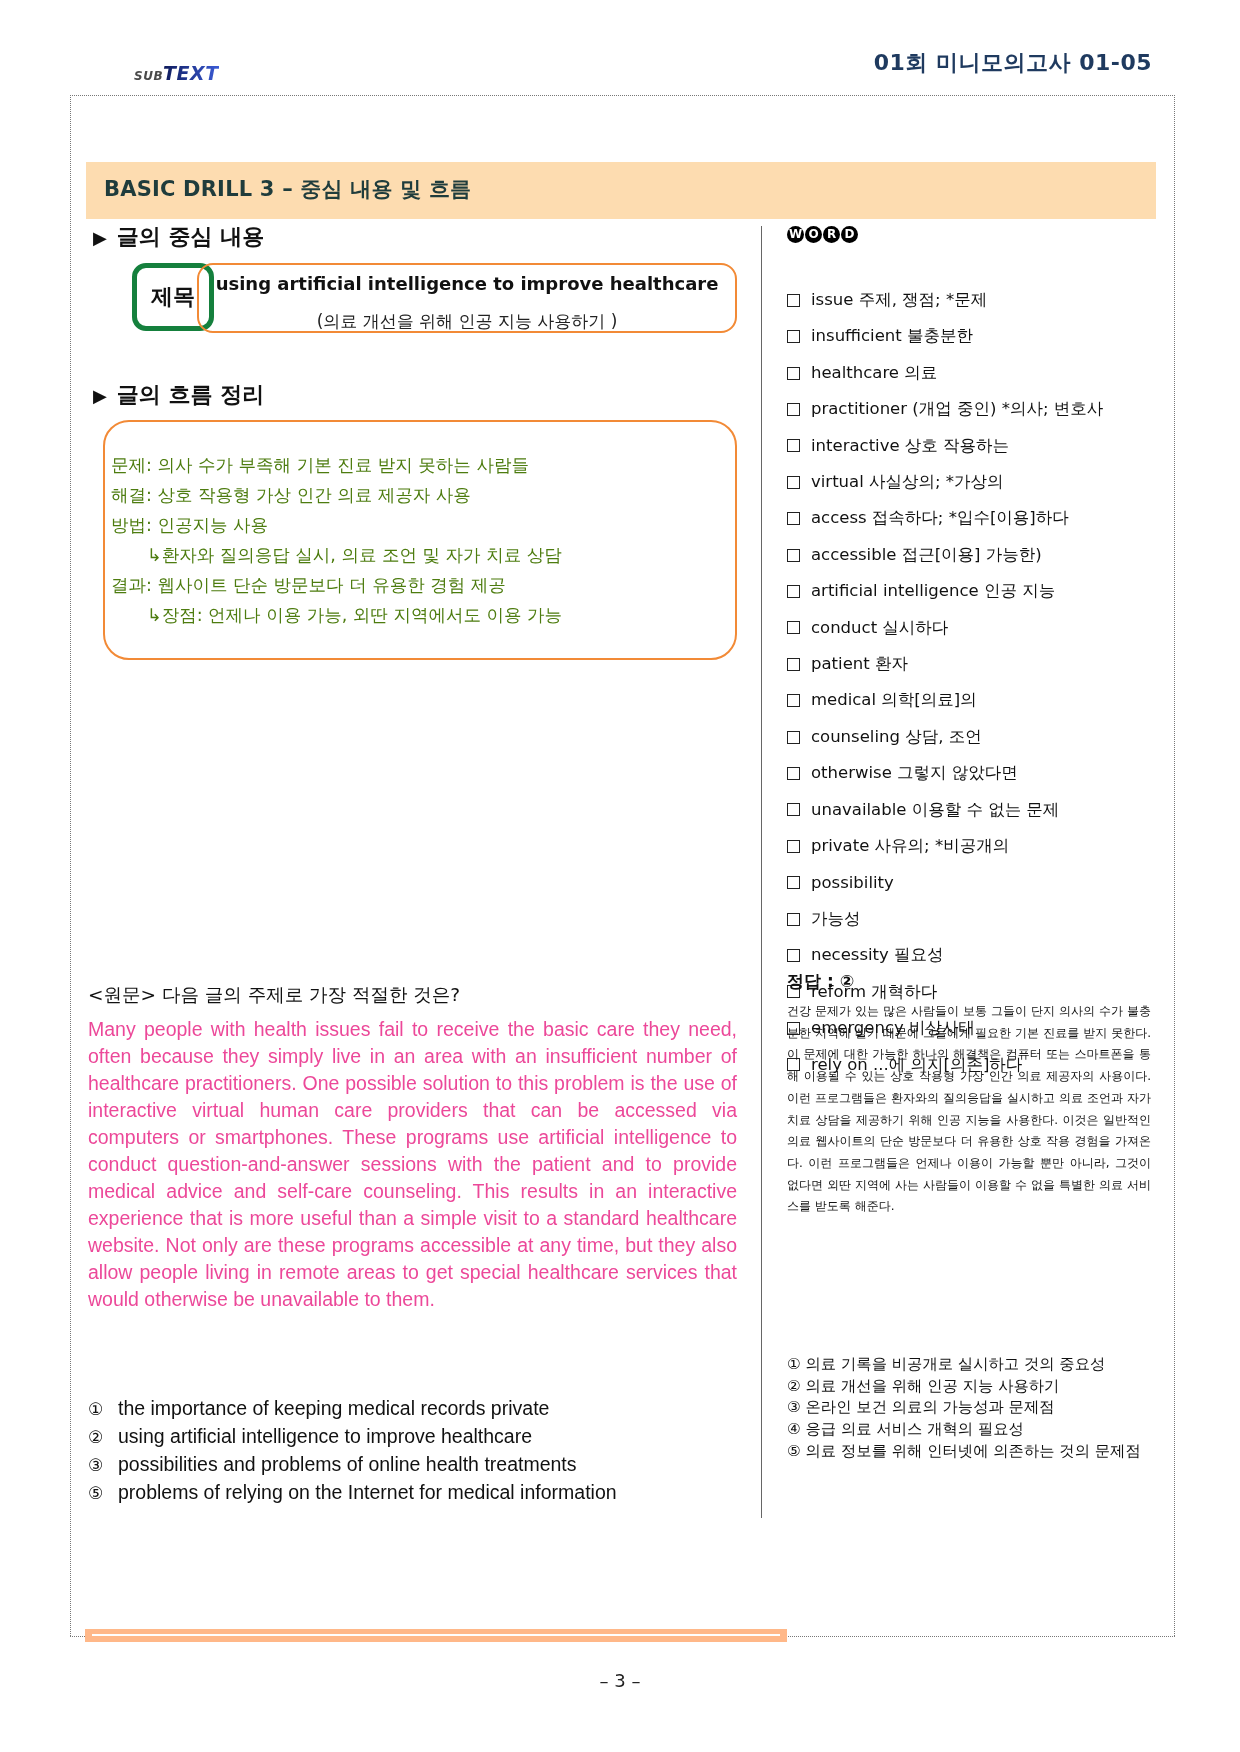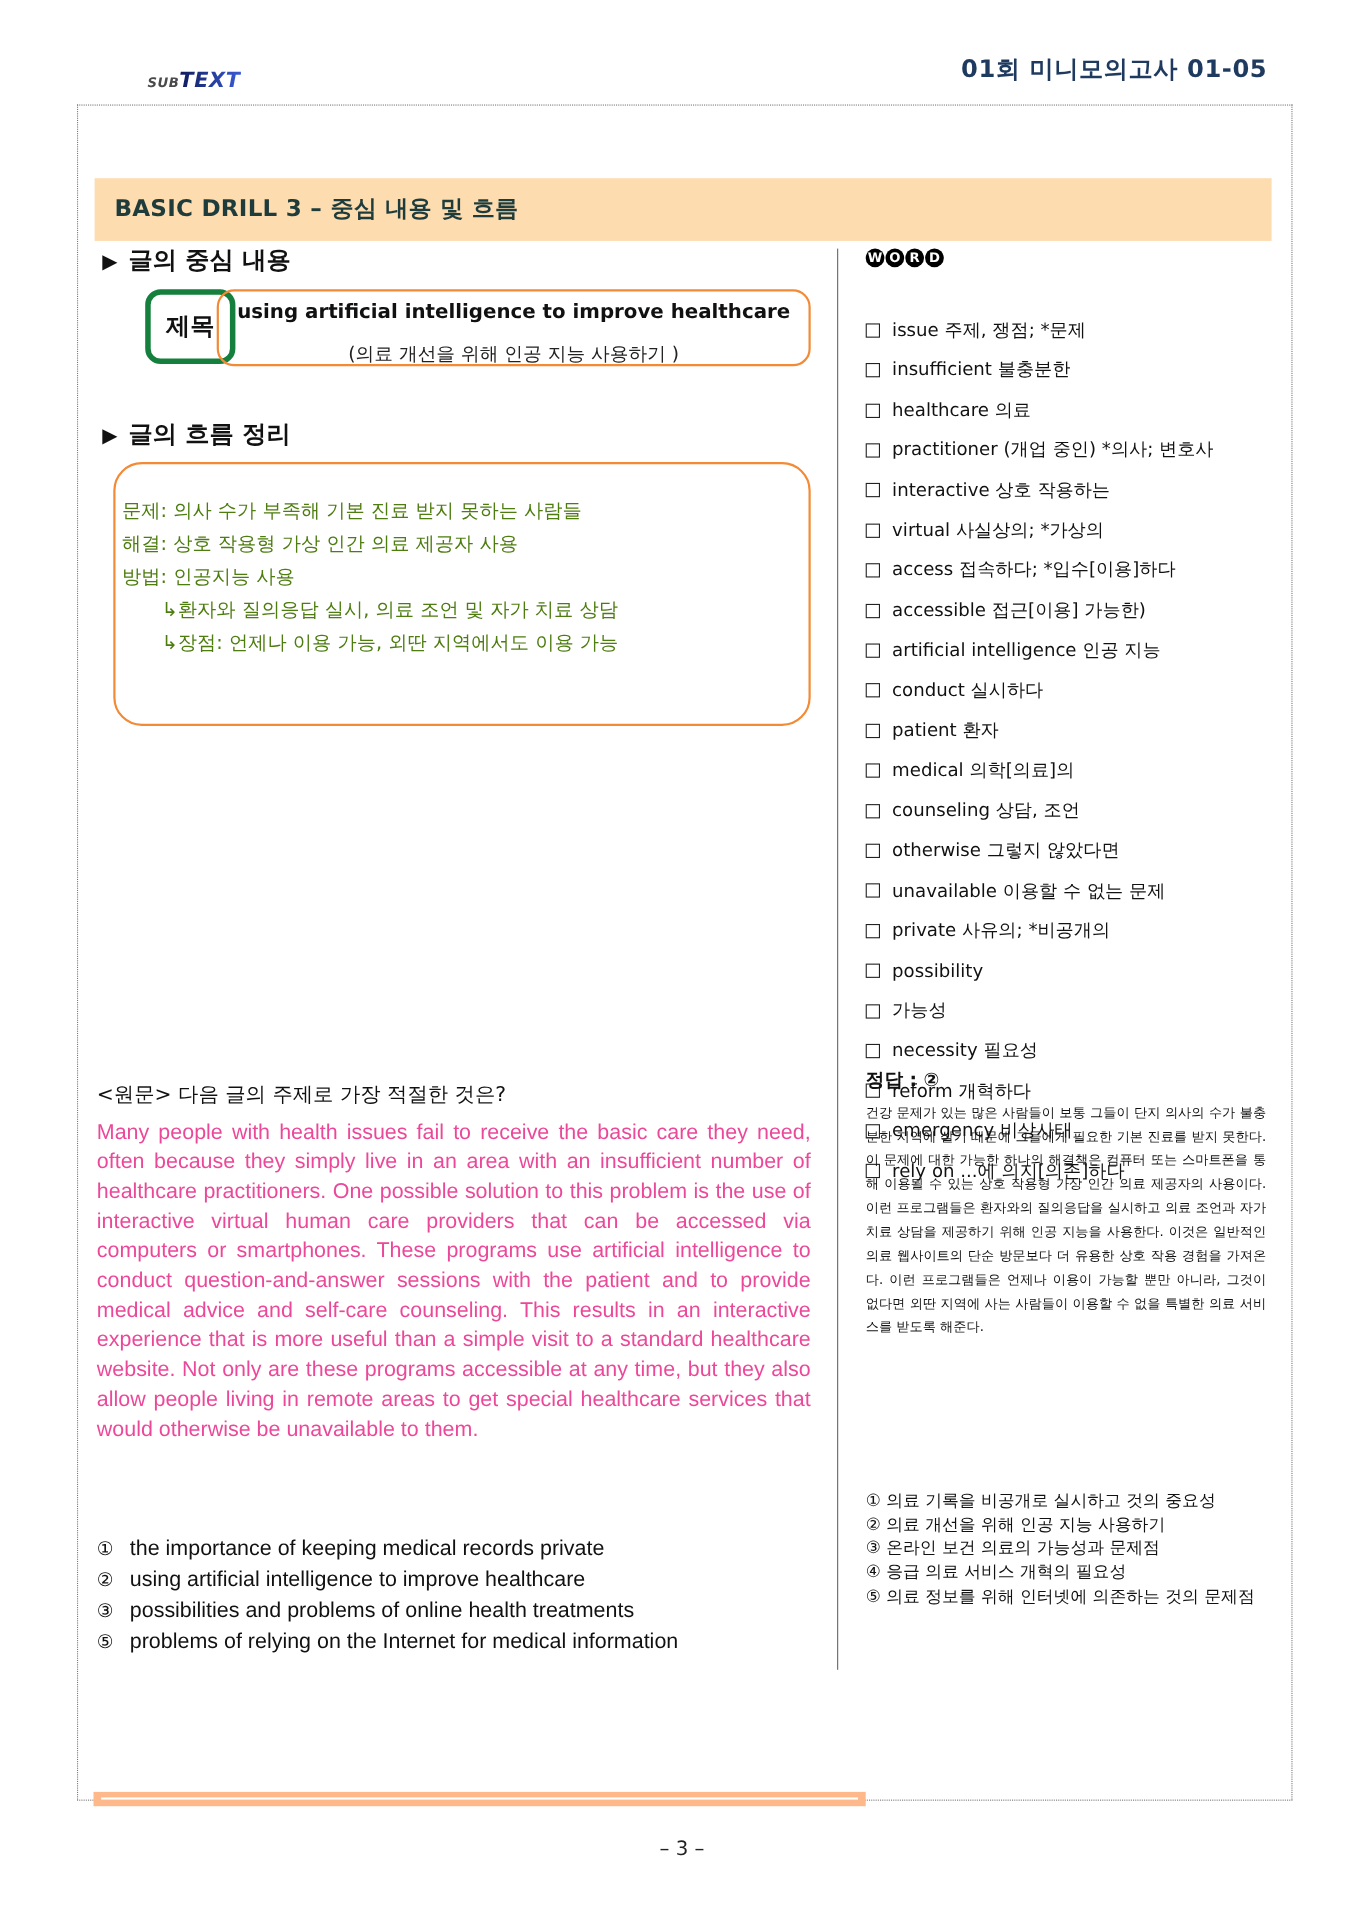--- a/index.html
+++ b/index.html
@@ -90,20 +90,21 @@
 
 <div class="abs h2" style="left:93px; top:380px;">
   <span class="tri">▶</span><span>글의 흐름 정리</span>
 </div>
 <div class="abs flow-box"></div>
 <div class="abs flow-lines">
   <div>문제: 의사 수가 부족해 기본 진료 받지 못하는 사람들</div>
   <div>해결: 상호 작용형 가상 인간 의료 제공자 사용</div>
   <div>방법: 인공지능 사용</div>
   <div class="indent">↳환자와 질의응답 실시, 의료 조언 및 자가 치료 상담</div>
+  <div>결과: 웹사이트 단순 방문보다 더 유용한 경험 제공</div>
   <div class="indent">↳장점: 언제나 이용 가능, 외딴 지역에서도 이용 가능</div>
 </div>
 
 <div class="abs divider"></div>
 
 <div class="abs word-title">
   <span>W</span>
   <span>O</span>
   <span>R</span>
   <span>D</span>

